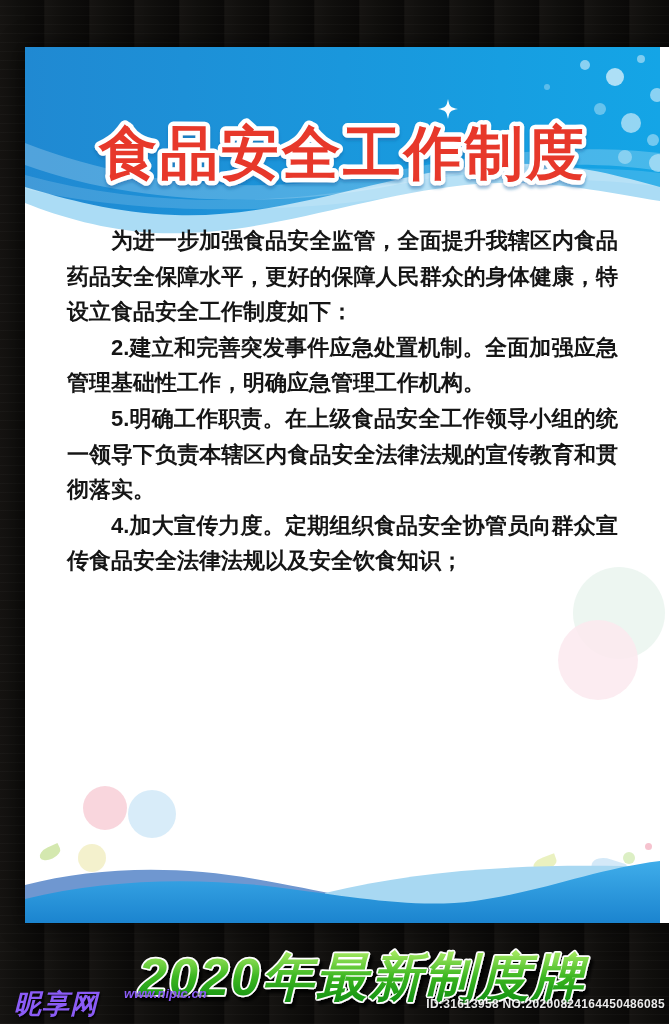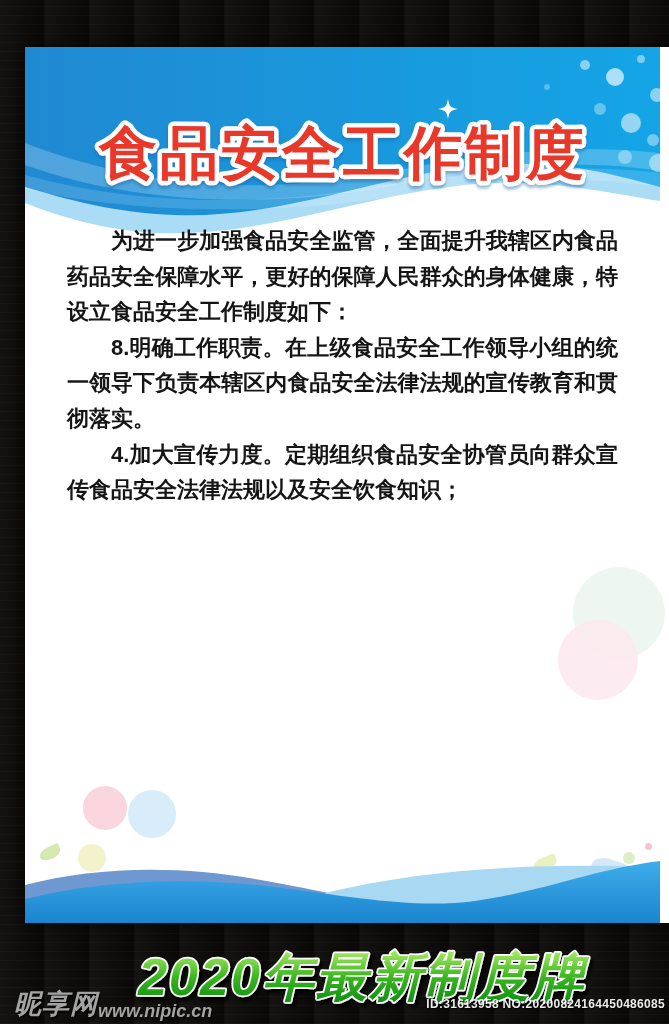--- a/index.html
+++ b/index.html
@@ -36,26 +36,26 @@
   }
   .body-text p{margin:0;text-indent:2em;}
   .decor{position:absolute;border-radius:50%;}
   .footer-svg{position:absolute;left:0;bottom:0;width:635px;height:70px;}
   .banner-svg{position:absolute;left:0;top:935px;width:669px;height:82px;}
   .banner-text{
     font-family:"Liberation Sans","DejaVu Sans",sans-serif;
     font-weight:bold;font-size:52px;letter-spacing:2px;font-style:italic;
   }
   .watermark{
-    position:absolute;left:14px;top:986px;color:#a3a3a3;
-    display:flex;align-items:flex-end;
+    position:absolute;left:14px;top:986px;color:#8b5cf6;
+    display:flex;align-items:flex-start;gap:8px;
     text-shadow:1px 2px 2px rgba(0,0,0,.8);
   }
   .wm-logo{font-size:27px;font-weight:bold;font-style:italic;letter-spacing:1px;}
-  .wm-url{font-size:18px;font-weight:bold;font-style:italic;}
+  .wm-url{font-size:13px;font-weight:bold;font-style:italic;margin-left:18px;}
   .image-id{
     position:absolute;right:4px;top:997px;color:rgba(255,255,255,.92);
     font-size:12px;letter-spacing:.3px;text-shadow:1px 1px 1px rgba(0,0,0,.8);font-weight:bold;
   }
 </style>
 </head>
 <body>
 
 <div class="wood-bg"></div>
 
@@ -105,21 +105,22 @@
   <div class="decor" style="left:53px;top:797px;width:28px;height:28px;background:#f3efc8;opacity:.9;"></div>
   <div class="decor" style="left:14px;top:800px;width:22px;height:12px;border-radius:50% 0 50% 50%;background:#cfe6a6;opacity:.9;transform:rotate(-25deg);"></div>
   <div class="decor" style="left:508px;top:810px;width:24px;height:13px;border-radius:50% 0 50% 50%;background:#e8efb9;opacity:.9;transform:rotate(-20deg);"></div>
   <div class="decor" style="left:566px;top:812px;width:34px;height:20px;border-radius:60% 10% 60% 60%;background:#cfe7f7;opacity:.9;transform:rotate(18deg);"></div>
   <div class="decor" style="left:543px;top:828px;width:9px;height:9px;background:#f2a5bb;"></div>
   <div class="decor" style="left:598px;top:805px;width:12px;height:12px;background:#dcefc4;"></div>
   <div class="decor" style="left:620px;top:796px;width:7px;height:7px;background:#f6c3cf;"></div>
 
   <div class="body-text">
     <p>为进一步加强食品安全监管，全面提升我辖区内食品药品安全保障水平，更好的保障人民群众的身体健康，特设立食品安全工作制度如下：</p>
-    <p>8.明确工作职责。在上级食品安全工作领导小组的统一领导下负责本辖区内食品安全法律法规的宣传教育和贯彻落实。</p>
+    <p>2.建立和完善突发事件应急处置机制。全面加强应急管理基础性工作，明确应急管理工作机构。</p>
+    <p>5.明确工作职责。在上级食品安全工作领导小组的统一领导下负责本辖区内食品安全法律法规的宣传教育和贯彻落实。</p>
     <p>4.加大宣传力度。定期组织食品安全协管员向群众宣传食品安全法律法规以及安全饮食知识；</p>
   </div>
 
   <svg class="footer-svg" viewBox="0 0 635 70" xmlns="http://www.w3.org/2000/svg">
     <defs>
       <linearGradient id="fgrad" x1="0" y1="0" x2="0" y2="1">
         <stop offset="0" stop-color="#3fadea"></stop>
         <stop offset="1" stop-color="#1b84cf"></stop>
       </linearGradient>
     </defs>

